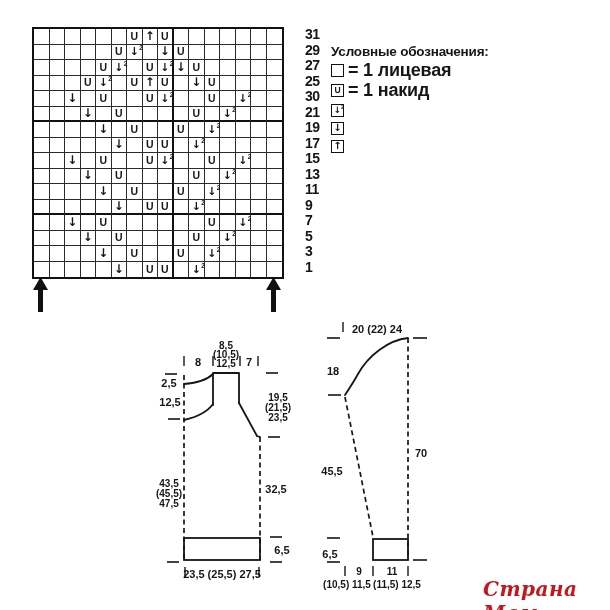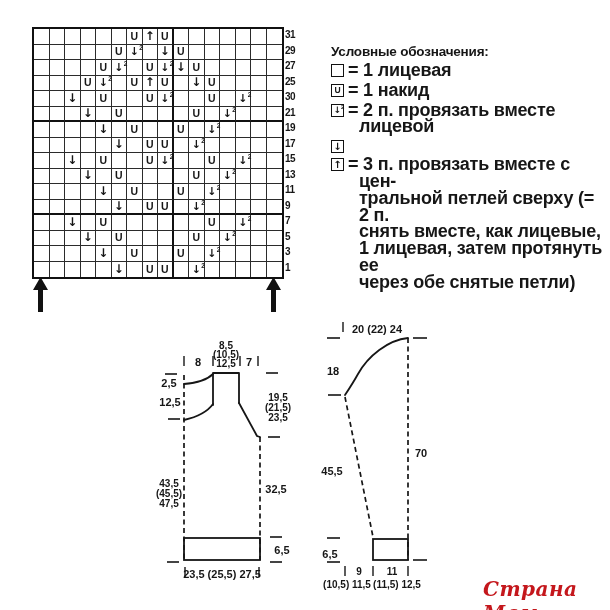--- a/index.html
+++ b/index.html
@@ -17,21 +17,21 @@
   .cell.bh{border-bottom:2px solid #111;}
   .cell:nth-child(n+241){border-bottom:none;}
   .g{font-weight:700;line-height:13px;}
   .g-yo{font-size:10.5px;}
   .g-ssk,.g-cdd{font-size:12px;font-family:"DejaVu Sans",sans-serif;}
   .g-k2tog{font-size:11px;font-family:"DejaVu Sans",sans-serif;position:relative;}
   .flag{position:absolute;top:-4px;right:-4px;font-size:6.5px;font-weight:700;
         font-family:"Liberation Sans",sans-serif;}
 
   #row-numbers{position:absolute;left:285px;top:27px;}
-  .rownum{height:15.5px;line-height:15.5px;font-size:10px;font-weight:700;letter-spacing:-0.5px;}
+  .rownum{height:15.5px;line-height:15.5px;font-size:14px;font-weight:700;letter-spacing:-0.5px;margin-left:20px;}
 
   .rep-arrow{position:absolute;top:277px;}
   #rep-arrow-left{left:32px;}
   #rep-arrow-right{left:265px;}
 
   
   #legend{position:absolute;left:331px;top:44px;width:272px;}
   #legend-title{font-size:13.5px;font-weight:700;letter-spacing:-0.2px;margin-bottom:3px;}
   .entry{display:flex;margin-bottom:3px;align-items:flex-start;}
   .sym-box{width:11px;height:11px;border:1.5px solid #111;margin-right:4px;margin-top:2px;
@@ -504,36 +504,30 @@
         <div class="entry">
           <span class="sym-box">
             <span class="g g-yo">U</span>
           </span>
           <div class="entry-text">= 1 накид</div>
         </div>
         <div class="entry">
           <span class="sym-box">
             <span class="g g-k2tog">↓<span class="flag">2</span></span>
           </span>
-          <div class="entry-text">= 2 п. провязать вместе лицевой</div>
         </div>
         <div class="entry">
           <span class="sym-box">
             <span class="g g-ssk">↓</span>
           </span>
         </div>
         <div class="entry">
           <span class="sym-box">
             <span class="g g-cdd">↑</span>
           </span>
-          <div class="entry-text">= 3 п. провязать вместе с цен-
-тральной петлей сверху (= 2 п.
-снять вместе, как лицевые,
-1 лицевая, затем протянуть ее
-через обе снятые петли)</div>
         </div>
       </div>
   </div>
 
   <svg id="schem-front" class="schem" width="172" height="262" viewBox="0 0 172 262">
     <line class="tick" x1="44" y1="16" x2="44" y2="26"></line>
     <line class="tick" x1="73" y1="16" x2="73" y2="26"></line>
     <line class="tick" x1="100" y1="16" x2="100" y2="26"></line>
     <line class="tick" x1="118" y1="16" x2="118" y2="26"></line>
     <text class="t11" x="58" y="26" text-anchor="middle">8</text>

